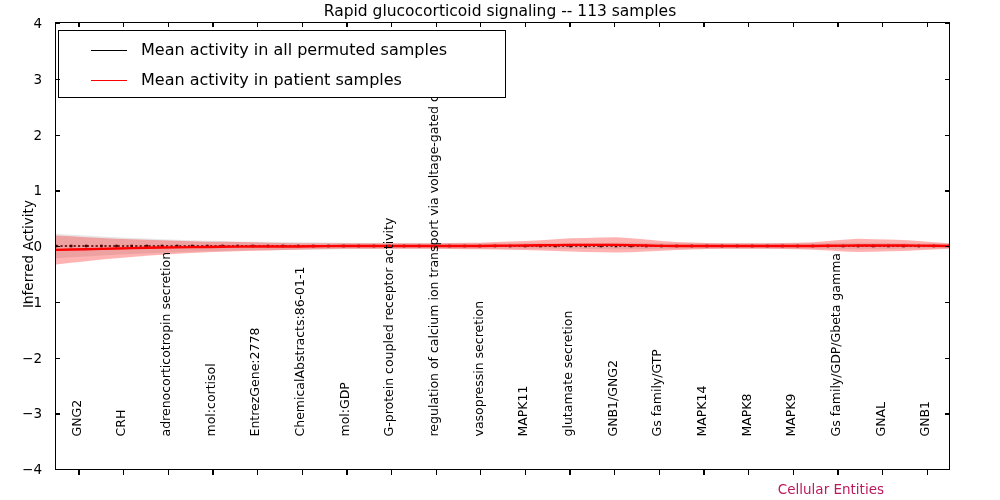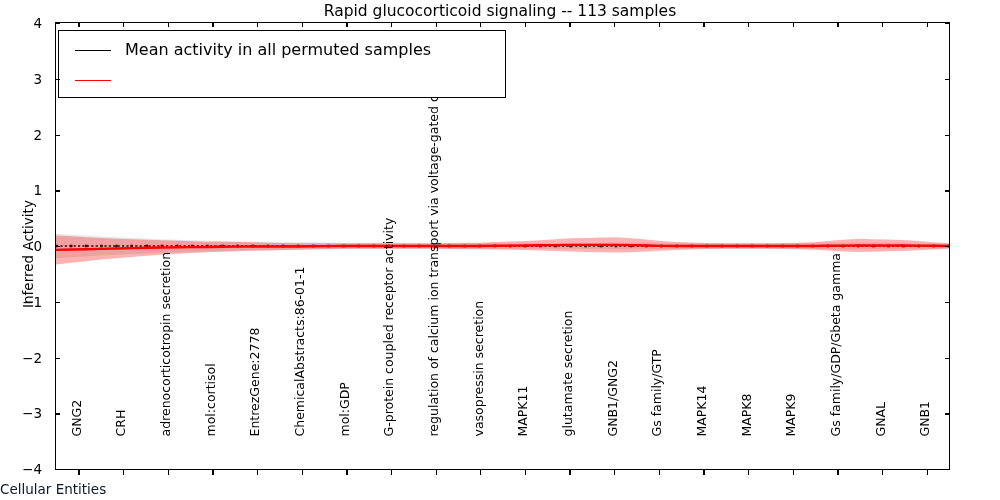--- a/index.html
+++ b/index.html
@@ -28,43 +28,43 @@
   }
   .ytick-mark.right{left:945px;}
   #y-axis-label{
     position:absolute;left:-52px;top:246px;width:160px;text-align:center;
     font-size:13.5px;transform:rotate(-90deg);transform-origin:center center;
     white-space:nowrap;color:#000;
   }
 
   
   #x-axis-label{
-    position:absolute;left:0;top:481px;width:884px;text-align:left;
-    font-size:13.5px;white-space:nowrap;color:#0f172a;
+    position:absolute;left:0;top:481px;width:884px;text-align:right;
+    font-size:13.5px;white-space:nowrap;color:#be185d;
   }
   .xtick-mark{
     position:absolute;top:470px;width:1.3px;height:5px;background:#000;
   }
   .xtick-mark.top{top:22px;}
   .xtick-label{
     position:absolute;bottom:0;font-size:12.5px;line-height:12.5px;
     white-space:nowrap;color:#000;
     transform-origin:left bottom;transform:rotate(-90deg);
   }
   #x-ticklabels{position:absolute;left:0;top:0;width:1000px;height:468px;}
 
   
   #data-layer{position:absolute;left:0;top:0;width:895px;height:448px;overflow:hidden;}
   #data-svg{display:block;}
 
   
   #legend{
     position:absolute;left:58px;top:30px;width:448px;height:68px;
     border:1.4px solid #000;background:#fff;box-sizing:border-box;
-    padding:4px 10px 4px 10px;
+    padding:4px 10px 4px 26px;
   }
   .legend-row{display:flex;align-items:center;height:30px;}
   .legend-swatch{width:36px;height:0;border-top:1.6px solid #000;margin:0 14px 0 6px;}
   .legend-swatch.red{border-top-color:#ff0000;}
   .legend-text{font-size:16px;line-height:16px;color:#000;white-space:nowrap;}
 </style>
 </head>
 <body>
 
 <div id="root">
@@ -179,20 +179,21 @@
     </div>
   <div id="x-axis-label">Cellular Entities</div>
 
   <div id="legend">
     <div class="legend-row">
       <span class="legend-swatch"></span>
       <span class="legend-text">Mean activity in all permuted samples</span>
     </div>
     <div class="legend-row">
       <span class="legend-swatch red"></span>
+      <span class="legend-text">Mean activity in patient samples</span>
     </div>
   </div>
 
 <div class="ytick-mark" style="top: 469px;"></div>
     <div class="ytick-mark right" style="top: 469px;"></div>
     <div class="ytick-mark" style="top: 413.25px;"></div>
     <div class="ytick-mark right" style="top: 413.25px;"></div>
     <div class="ytick-mark" style="top: 357.5px;"></div>
     <div class="ytick-mark right" style="top: 357.5px;"></div>
     <div class="ytick-mark" style="top: 301.75px;"></div>

